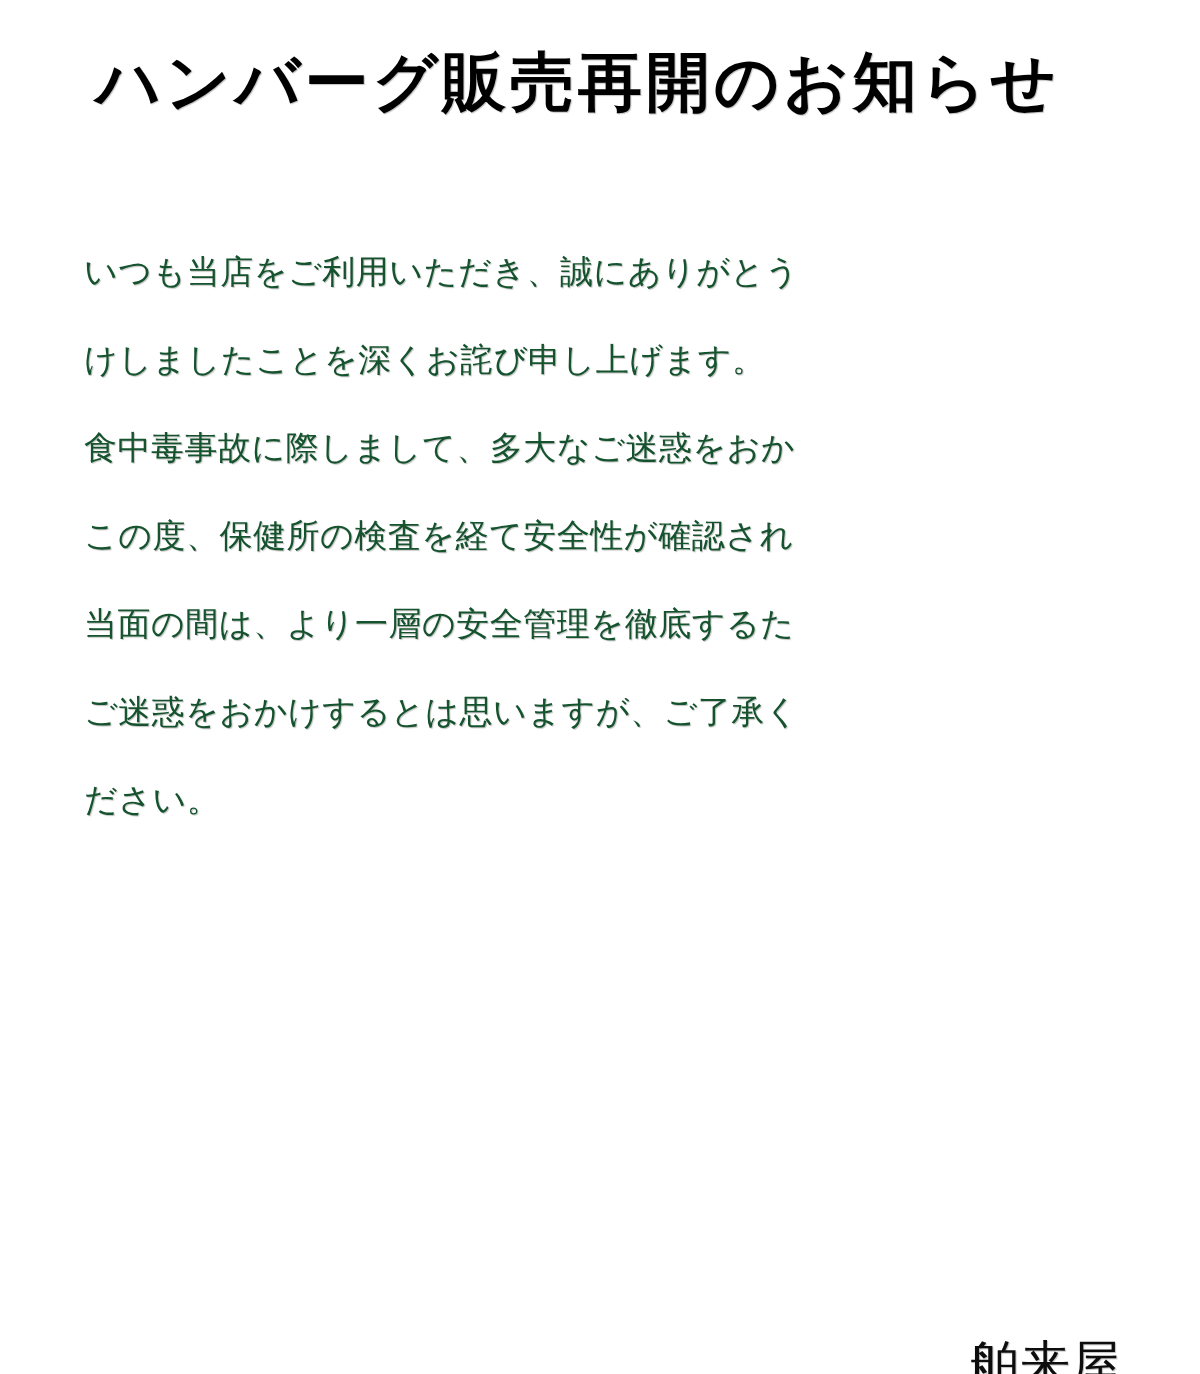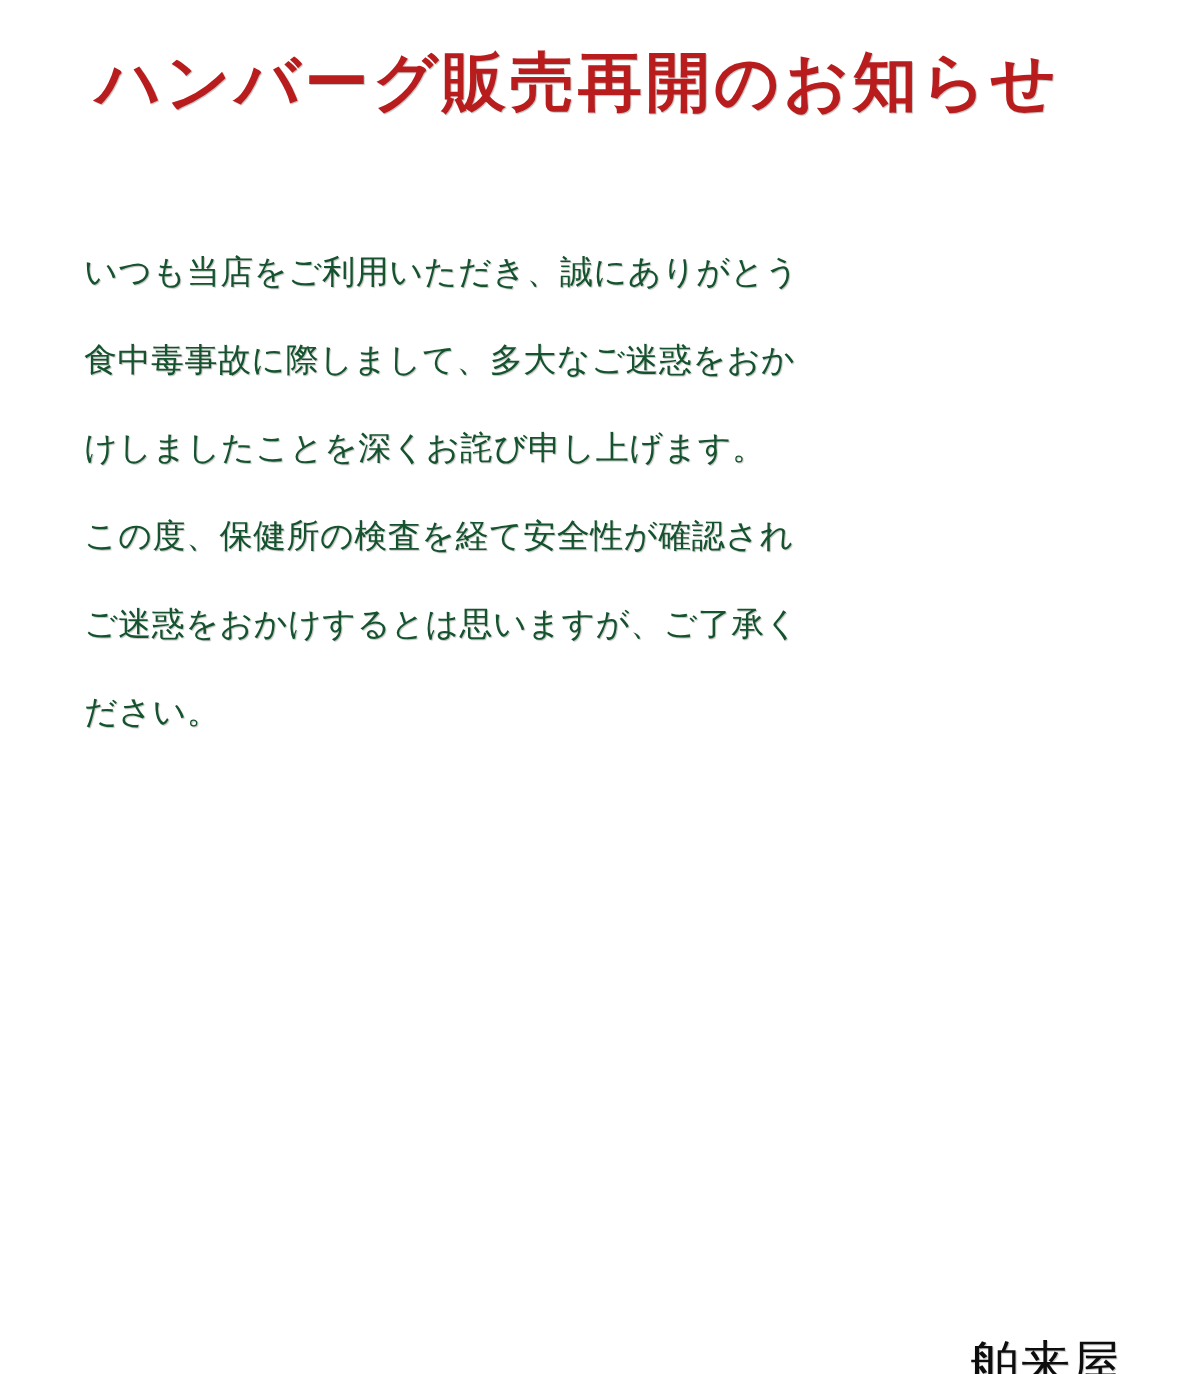--- a/index.html
+++ b/index.html
@@ -20,21 +20,21 @@
     position: absolute;
     top: 42px;
     left: 96px;
     right: 60px;
     margin: 0;
     font-size: 64px;
     font-weight: 600;
     line-height: 1.25;
     letter-spacing: 4px;
     white-space: nowrap;
-    color: #b91c1c;
+    color: #000000;
     text-shadow: 1px 1px 1px rgba(0,0,0,0.25);
   }
   .body-text {
     position: absolute;
     top: 228px;
     left: 84px;
     right: 70px;
     font-size: 33px;
     font-weight: 500;
     letter-spacing: 0.5px;
@@ -62,22 +62,23 @@
 </style>
 </head>
 <body>
 
 <div class="page">
 
   <h1 class="title">ハンバーグ販売再開のお知らせ</h1>
 
   <div class="body-text">
     <div class="body-line">いつも当店をご利用いただき、誠にありがとう</div>
+    <div class="body-line">けしましたことを深くお詫び申し上げます。</div>
     <div class="body-line">食中毒事故に際しまして、多大なご迷惑をおか</div>
-    <div class="body-line">けしましたことを深くお詫び申し上げます。</div>
     <div class="body-line">この度、保健所の検査を経て安全性が確認され</div>
+    <div class="body-line">当面の間は、より一層の安全管理を徹底するた</div>
     <div class="body-line">ご迷惑をおかけするとは思いますが、ご了承く</div>
     <div class="body-line">ださい。</div>
   </div>
 
   <div class="signature">舶来屋</div>
 
 </div>
 
 </body></html>

